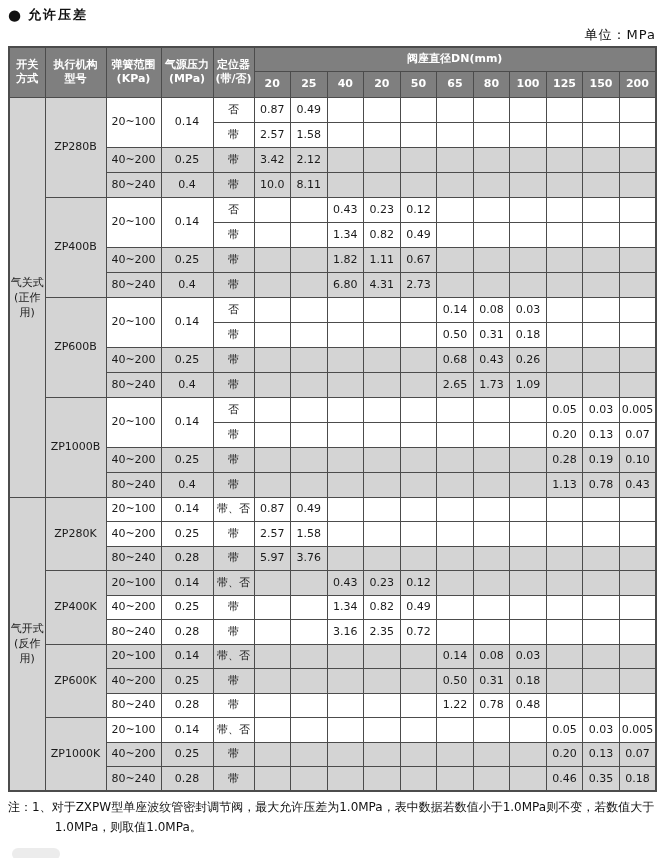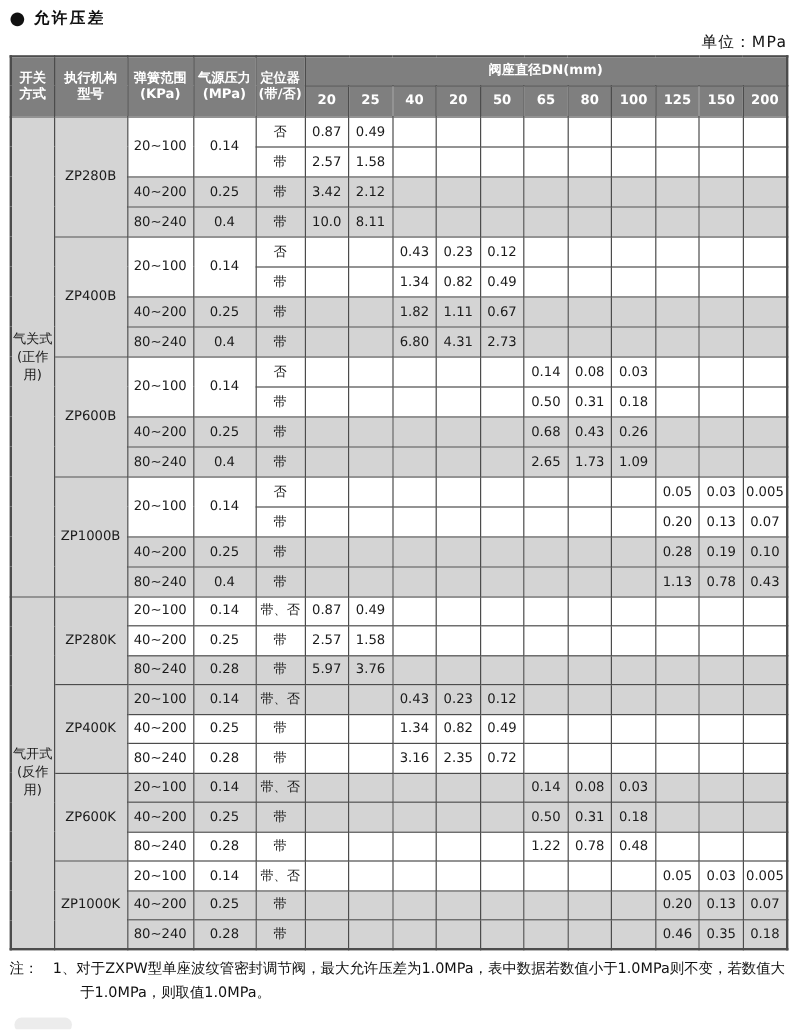--- a/index.html
+++ b/index.html
@@ -41,21 +41,21 @@
   #pressure-table td{color:#1a1a1a;}
   .hline{line-height:14px;}
   td.switch div{line-height:15px;}
 
   .notes{
     position:absolute;left:8px;top:797px;width:651px;
     font-size:12px;line-height:20px;color:#111;
     display:flex;
   }
   .notes-prefix{flex:0 0 auto;white-space:nowrap;}
-  .note-items{flex:1 1 auto;margin-left:12px;}
+  .note-items{flex:1 1 auto;}
   .note-item{padding-left:1.9em;text-indent:-1.9em;}
 
   .watermark{
     position:absolute;left:12px;top:848px;width:48px;height:12px;
     background:#c9c9c9;opacity:.35;border-radius:6px;
   }
 </style>
 </head>
 <body>
 

